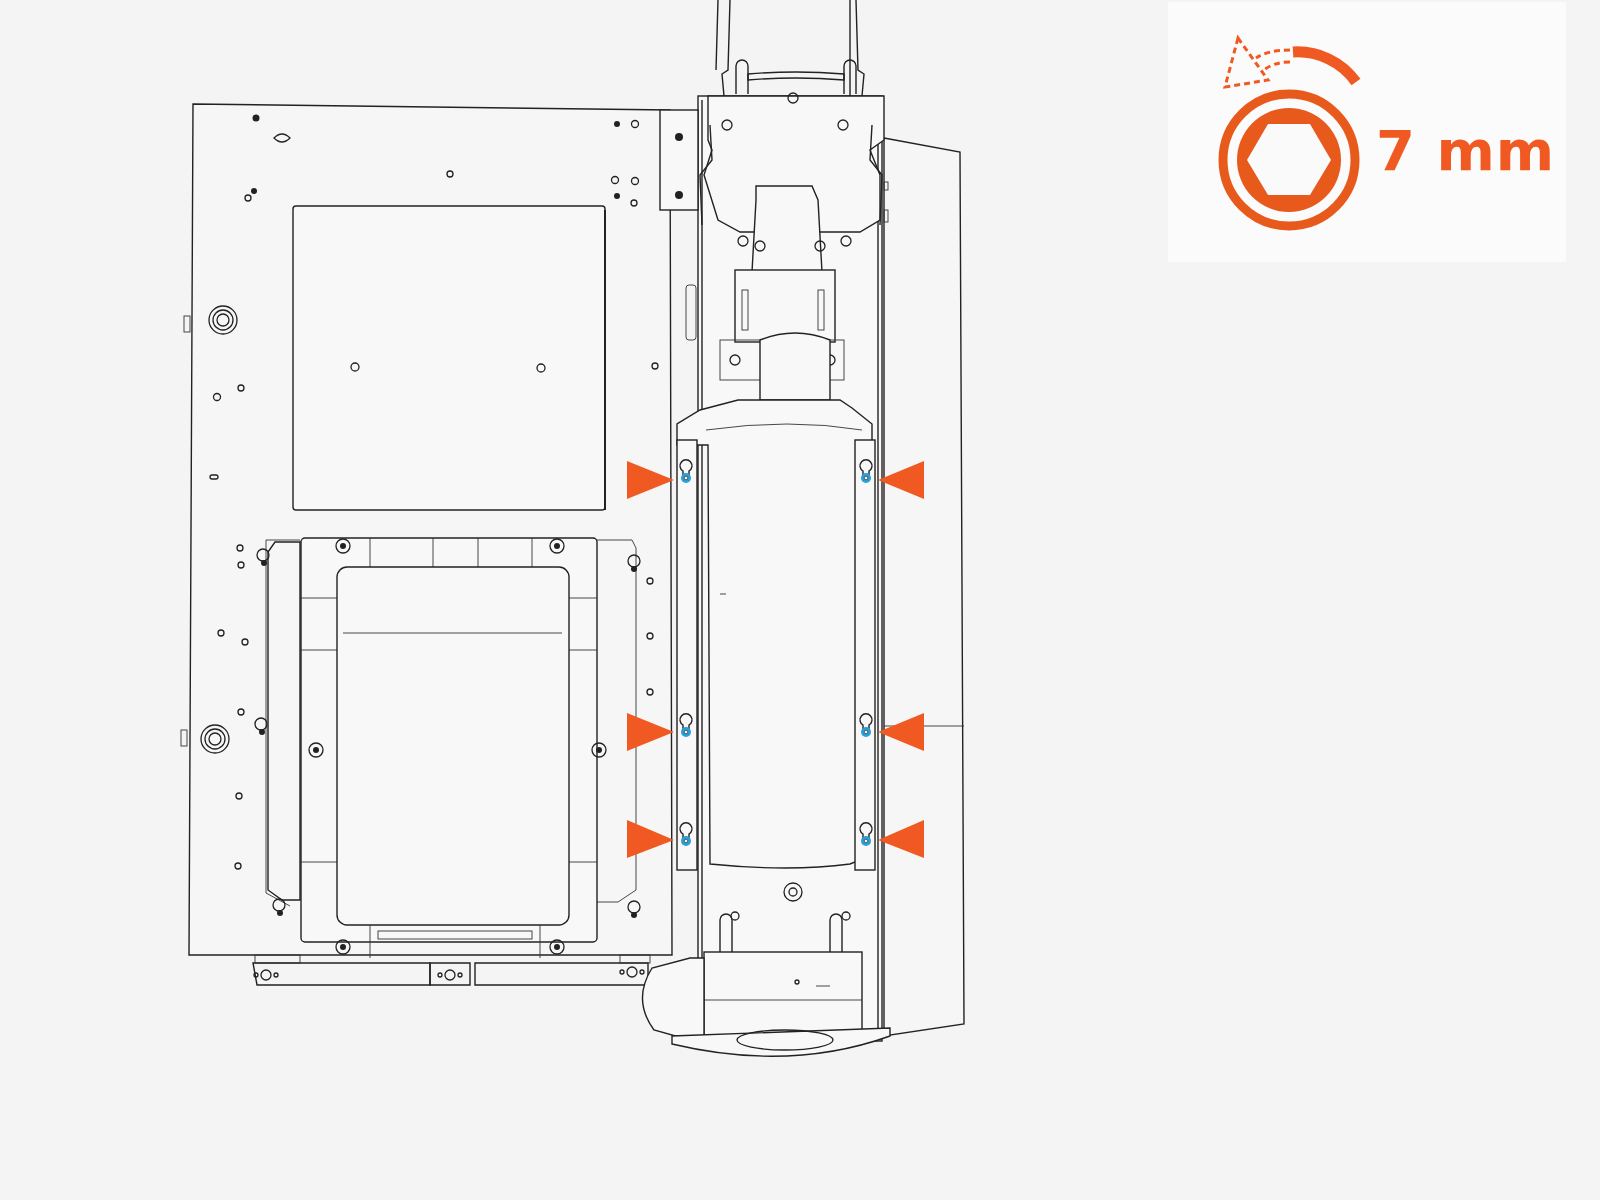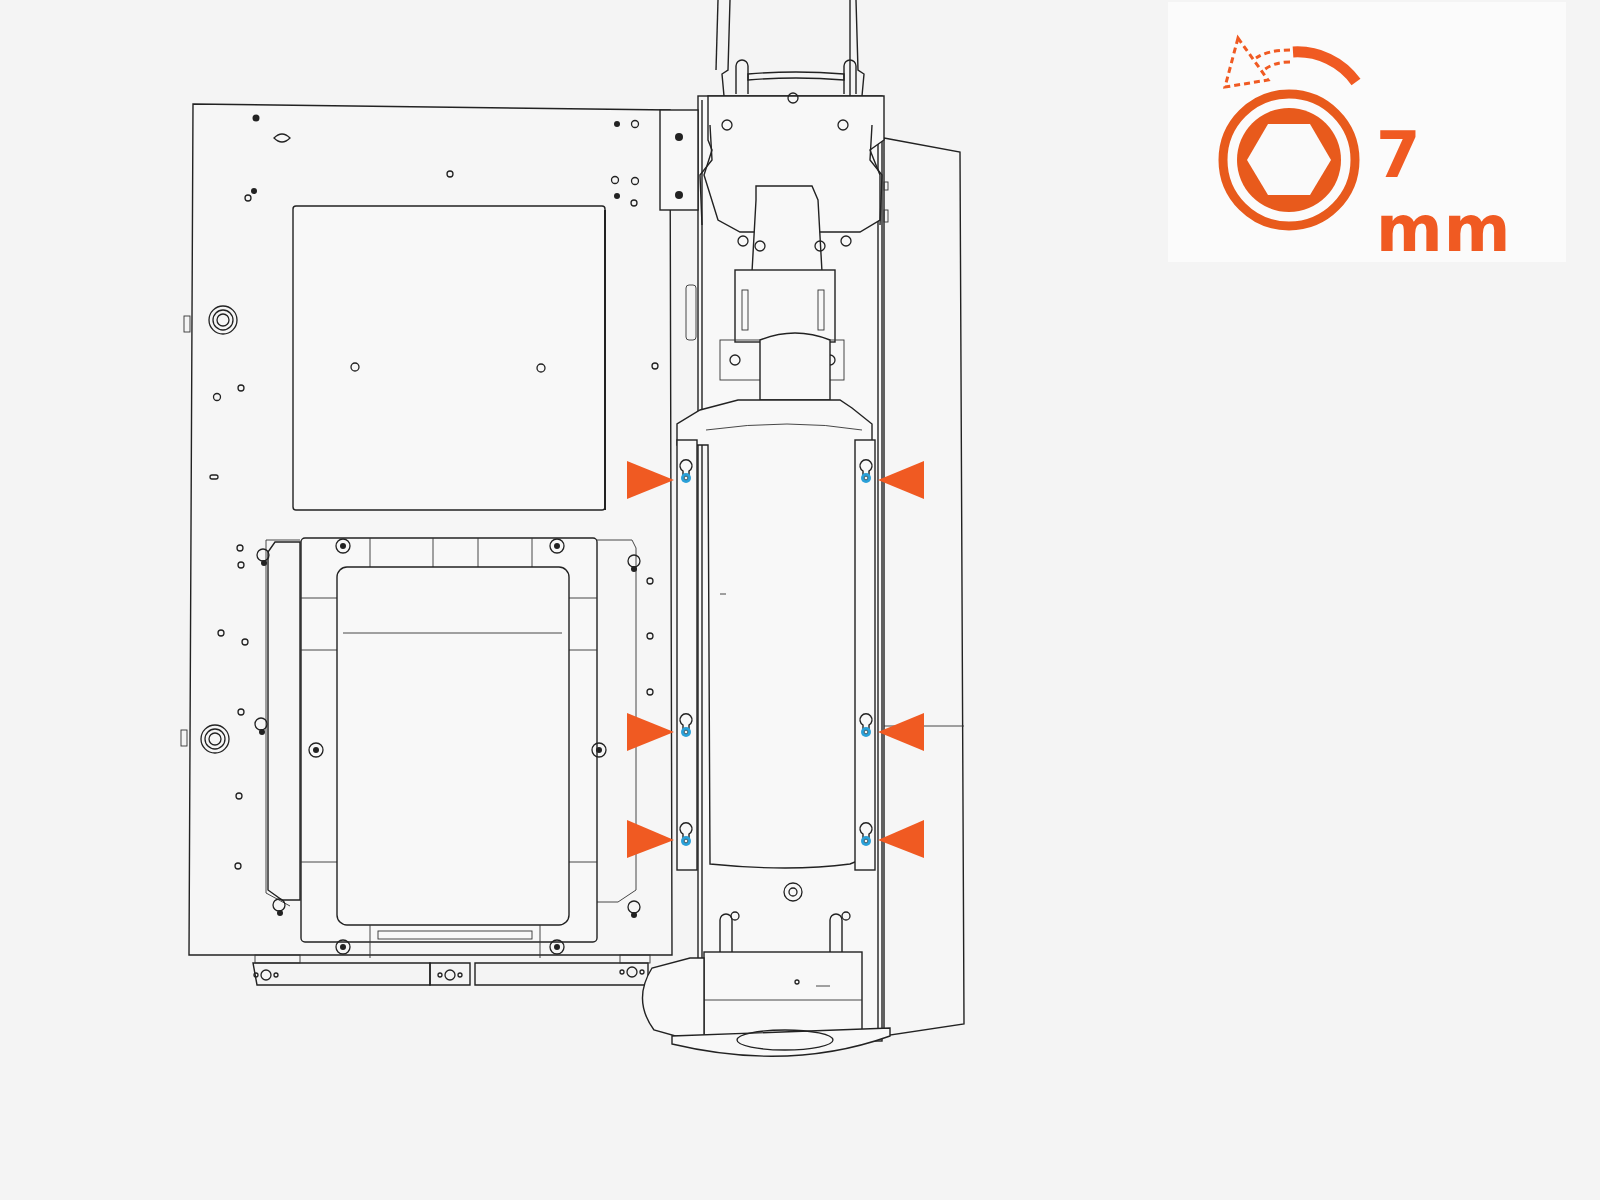--- a/index.html
+++ b/index.html
@@ -1,20 +1,20 @@
 <!DOCTYPE html>
 <html><head>
 <meta charset="utf-8">
 <style>
   html, body { margin:0; padding:0; background:#f4f4f4; }
   body { width:1568px; height:1176px; position:relative; overflow:hidden; font-family:"DejaVu Sans", sans-serif; }
   #drawing { position:absolute; left:0; top:0; width:1568px; height:1176px; }
   .tool-card { position:absolute; left:1168px; top:2px; width:398px; height:260px; background:#fbfbfb; }
   .tool-card svg { position:absolute; left:0; top:0; }
-  .tool-label { position:absolute; left:1376px; top:118px; font-size:64px; font-weight:bold; letter-spacing:1px; }
+  .tool-label { position:absolute; left:1376px; top:118px; font-size:56px; font-weight:bold; letter-spacing:1px; }
   .ln { fill:none; stroke:#222; stroke-width:1.4; }
   .ln2 { fill:none; stroke:#222; stroke-width:2; }
   .thin { fill:none; stroke:#333; stroke-width:0.9; }
   .pnl { fill:#f6f6f6; stroke:#222; stroke-width:1.4; }
   .wht { fill:#f8f8f8; stroke:#222; stroke-width:1.4; }
   .hole { fill:none; stroke:#222; stroke-width:1.3; }
   .dot { fill:#222; }
 </style>
 </head>
 <body>

